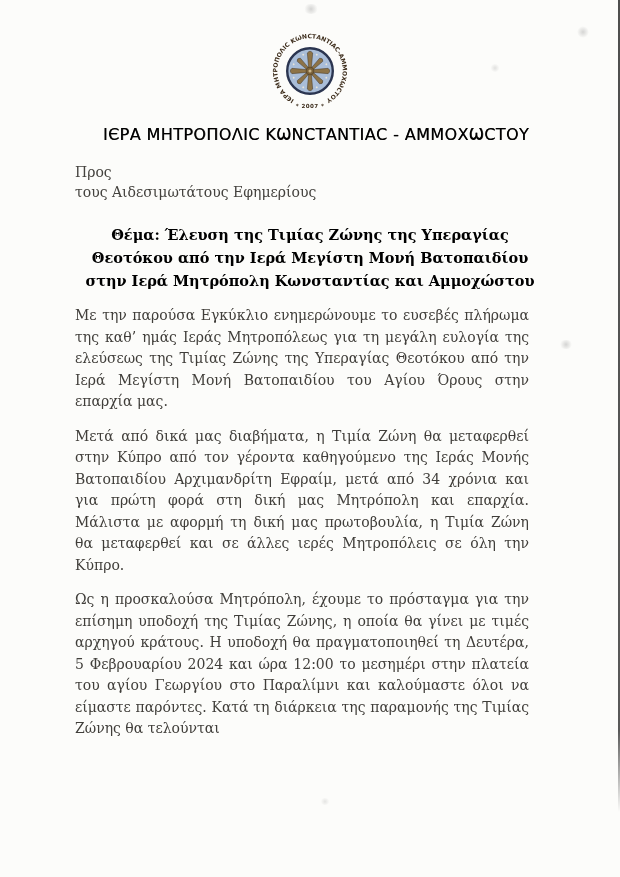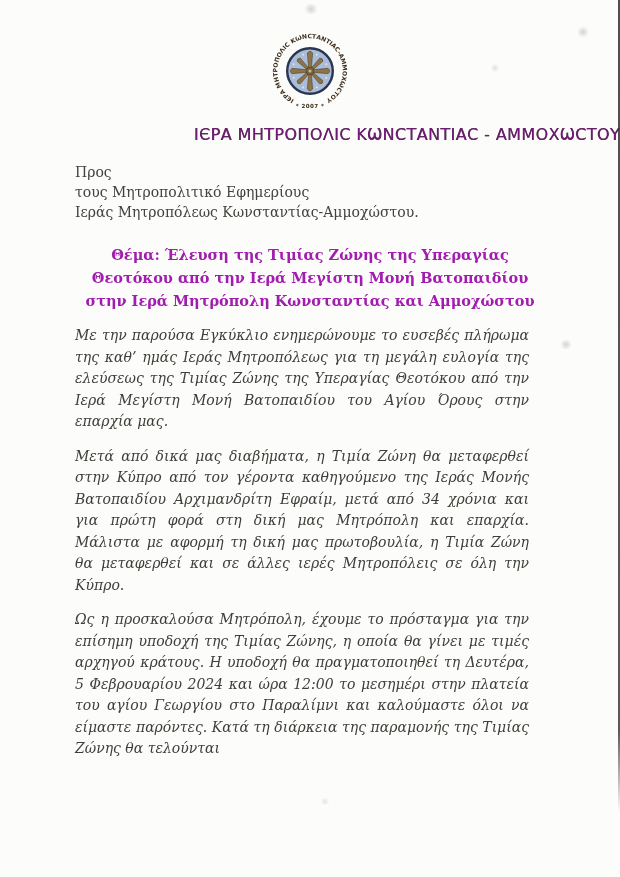--- a/index.html
+++ b/index.html
@@ -35,24 +35,23 @@
   .seal { width: 86px; height: 86px; display: inline-block; }
   .seal text { font-family: "DejaVu Sans", sans-serif; }
   .ring-text { font-size: 7px; font-weight: bold; fill: #3e2e1d; }
   .seal-year { font-size: 6.5px; font-weight: bold; fill: #3e2e1d; letter-spacing: .5px; }
 
   .org-title {
     margin: 7px 0 0 12px;
     font-family: "DejaVu Sans", sans-serif;
     font-size: 16px; font-weight: normal;
     letter-spacing: .4px;
-    color: #701a75;
+    color: #000000;
     text-shadow: .35px 0 0 #4a4846;
     white-space: nowrap;
-    text-align: right;
   }
 
   .doc { padding: 0 75px; }
   .doc-heading {
     margin: 38px 0 0 0;
     text-align: center;
     font-size: 17.5px; font-weight: bold;
     letter-spacing: 1.5px;
     color: #39373300;
     color: #393733;
@@ -61,29 +60,28 @@
     margin-top: 18px;
     font-size: 14px; line-height: 20px;
     color: #44423e;
   }
   .subject {
     margin: 21px auto 0 auto;
     max-width: 468px;
     text-align: center;
     font-size: 14.5px; font-weight: bold;
     line-height: 23px;
-    color: #a21caf;
+    color: #000000;
   }
   .body-par {
     margin: 13px 16px 0 0;
     font-size: 14px;
     line-height: 21.5px;
     text-align: justify;
     color: #403e3a;
-    font-style: italic;
   }
   .body-par:first-of-type { margin-top: 18px; }
 </style>
 </head>
 <body>
 
 <div class="page">
 
   <div class="edge-line"></div>
   <div class="smudge s1"></div>
@@ -135,22 +133,21 @@
       <text class="seal-year" x="50" y="92.5" text-anchor="middle">* 2007 *</text>
     </svg>
 
     <h1 class="org-title">ΙЄΡΑ ΜΗΤΡΟΠΟΛΙC ΚѠΝCΤΑΝΤΙΑC - ΑΜΜΟΧѠCΤΟΥ</h1>
   </header>
 
   <main class="doc">
 
     <div class="recipient">
       <div>Προς</div>
-      <div>τους Μητροπολιτικό Εφημερίους</div>
-      <div>Ιεράς Μητροπόλεως Κωνσταντίας-Αμμοχώστου.</div>
+      <div>τους Αιδεσιμωτάτους Εφημερίους</div>
     </div>
 
     <p class="subject">Θέμα: Έλευση της Τιμίας Ζώνης της Υπεραγίας Θεοτόκου από την Ιερά Μεγίστη Μονή Βατοπαιδίου στην Ιερά Μητρόπολη Κωνσταντίας και Αμμοχώστου</p>
 
     <p class="body-par">Με την παρούσα Εγκύκλιο ενημερώνουμε το ευσεβές πλήρωμα της καθ’ ημάς Ιεράς Μητροπόλεως για τη μεγάλη ευλογία της ελεύσεως της Τιμίας Ζώνης της Υπεραγίας Θεοτόκου από την Ιερά Μεγίστη Μονή Βατοπαιδίου του Αγίου Όρους στην επαρχία μας.</p>
     <p class="body-par">Μετά από δικά μας διαβήματα, η Τιμία Ζώνη θα μεταφερθεί στην Κύπρο από τον γέροντα καθηγούμενο της Ιεράς Μονής Βατοπαιδίου Αρχιμανδρίτη Εφραίμ, μετά από 34 χρόνια και για πρώτη φορά στη δική μας Μητρόπολη και επαρχία. Μάλιστα με αφορμή τη δική μας πρωτοβουλία, η Τιμία Ζώνη θα μεταφερθεί και σε άλλες ιερές Μητροπόλεις σε όλη την Κύπρο.</p>
     <p class="body-par">Ως η προσκαλούσα Μητρόπολη, έχουμε το πρόσταγμα για την επίσημη υποδοχή της Τιμίας Ζώνης, η οποία θα γίνει με τιμές αρχηγού κράτους. Η υποδοχή θα πραγματοποιηθεί τη Δευτέρα, 5 Φεβρουαρίου 2024 και ώρα 12:00 το μεσημέρι στην πλατεία του αγίου Γεωργίου στο Παραλίμνι και καλούμαστε όλοι να είμαστε παρόντες. Κατά τη διάρκεια της παραμονής της Τιμίας Ζώνης θα τελούνται</p>
   </main>
 
 </div>

